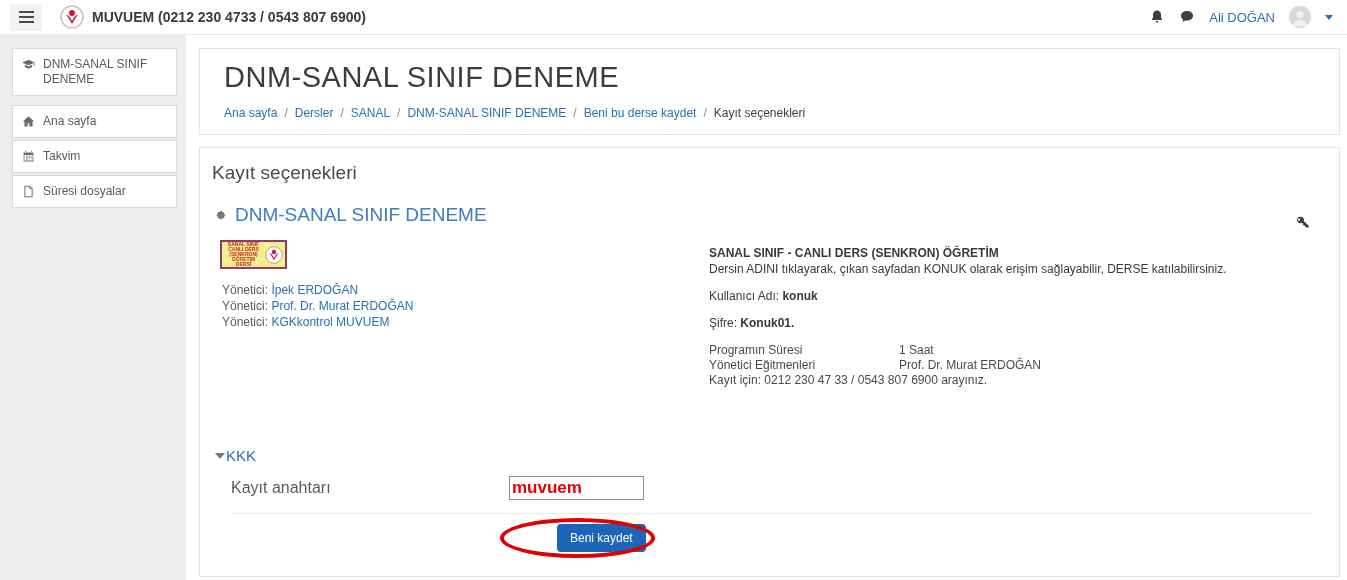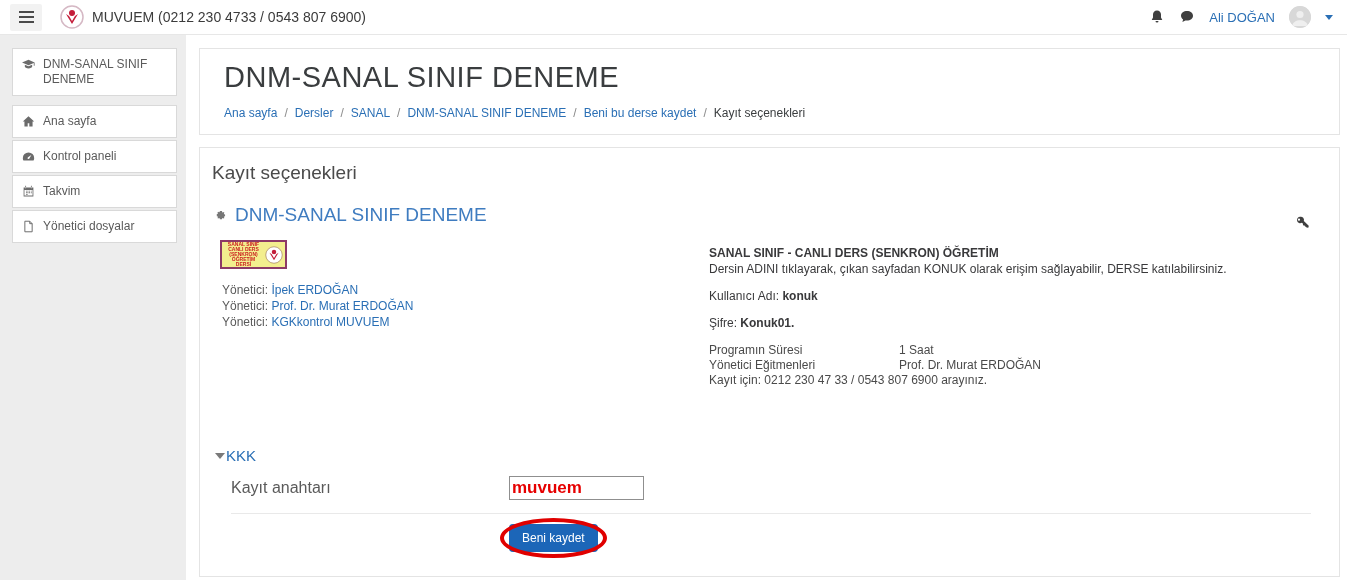--- a/index.html
+++ b/index.html
@@ -3,21 +3,21 @@
 <meta charset="utf-8">
 <style>
   * { margin:0; padding:0; box-sizing:border-box; }
   html,body { width:1347px; height:580px; background:#fff; font-family:"Liberation Sans","DejaVu Sans",sans-serif; overflow:hidden; }
 
   
   .topbar { height:35px; background:#fff; border-bottom:1px solid #e7e7e7; display:flex; align-items:center; padding:0 14px 0 10px; }
   .burger { width:32px; height:27px; background:#f2f2f2; border:none; border-radius:2px; display:flex; flex-direction:column; justify-content:center; align-items:center; gap:3px; cursor:pointer; }
   .burger i { display:block; width:15px; height:2px; background:#4a4a4a; }
   .logo { width:24px; height:24px; margin-left:18px; flex:0 0 auto; }
-  .brand { margin-left:8px; font-size:14px; color:#3b3b3b; }
+  .brand { margin-left:8px; font-size:14px; color:#3b3b3b;font-weight:bold; }
   .topbar-right { margin-left:auto; display:flex; align-items:center; gap:14px; }
   .top-icon { width:16px; height:16px; color:#3f3f3f; }
   .user-name { font-size:13px; color:#2a6fb5;text-align:center; }
   .avatar { width:22px; height:22px; border-radius:50%; background:#d8d8d8; overflow:hidden; display:inline-block; }
   .caret-down { width:0; height:0; border-left:4px solid transparent; border-right:4px solid transparent; border-top:5px solid #2a6fb5; display:inline-block; }
 
   
   .layout { display:flex; height:545px; }
   .sidebar { width:186px; background:#ededed; padding:13px 9px 0 12px; }
   .side-item { background:#fff; border:1px solid #d9d9d9; padding:8px 9px; font-size:12px; color:#5a5a5a; display:flex; gap:8px; align-items:flex-start; line-height:15px; cursor:pointer; }
@@ -62,21 +62,21 @@
   .kkk-row { margin:57px 0 0 3px; display:flex; align-items:center; gap:1px; }
   .tri-down { width:0; height:0; border-left:5px solid transparent; border-right:5px solid transparent; border-top:6px solid #7a7a7a; cursor:pointer; }
   .kkk-title { font-size:15px; color:#2a6fb5; }
 
   .form-row { display:flex; align-items:center; margin-top:12px; }
   .form-label { margin-left:19px; width:278px; font-size:16px; color:#5a5a5a; }
   .key-input { width:135px; height:24px; border:1px solid #8f8f8f; background:#fff; color:#e60000; font-weight:bold; font-size:17px; padding:7px 2px; font-family:"Liberation Sans",sans-serif; }
   .form-divider { border:none; border-top:1px solid #e9e9e9; margin:13px 0 0 19px; }
   .btn-row { margin:10px 0 0 297px; }
   .btn-wrap { position:relative; display:inline-block; }
-  .btn-submit { background:#1c66b8; color:#fff; border:none; border-radius:4px; font-size:12px; padding:7px 13px; cursor:pointer; font-family:"Liberation Sans",sans-serif; }
+  .btn-submit { background:#1c66b8; color:#fff; border:none; border-radius:4px; font-size:12px; padding:7px 13px; cursor:pointer; font-family:"Liberation Sans",sans-serif;margin-left:48px; }
   .annot-ellipse { position:absolute; top:-6px; left:-9px; right:-9px; bottom:-6px; border:4px solid #e00000; border-radius:50%; pointer-events:none; }
 </style>
 </head>
 <body>
 
 <header class="topbar">
   <button class="burger">
       <i></i>
       <i></i>
       <i></i>
@@ -129,41 +129,33 @@
       <span class="side-ico">
         <svg viewBox="0 0 16 16" width="13" height="13" fill="currentColor">
             <path d="M8 1.5 1 8h2v6h4v-4h2v4h4V8h2z"></path>
           </svg>
       </span>
       <span>Ana sayfa</span>
     </div>
     <div class="side-item">
       <span class="side-ico">
         <svg viewBox="0 0 16 16" width="13" height="13" fill="currentColor">
-            <path d="M8 3a7 7 0 0 0-7 7c0 1.2.3 2.1.8 3h12.4c.5-.9.8-1.8.8-3a7 7 0 0 0-7-7zm0 8.2a1.2 1.2 0 0 1-.6-2.2l4.1-2.7-2.4 4.3c-.2.4-.6.6-1.1.6z"></path>
-          </svg>
-      </span>
-      <span>Kontrol paneli</span>
-    </div>
-    <div class="side-item">
-      <span class="side-ico">
-        <svg viewBox="0 0 16 16" width="13" height="13" fill="currentColor">
             <path d="M4 1v2h1V1zm7 0v2h1V1zM2 3v11h12V3h-2v1h-1V3H5v1H4V3zm1 3h10v7H3zm2 1v1h2V7zm3 0v1h2V7zm3 0v1h1V7zM5 9v1h2V9zm3 0v1h2V9zm3 0v1h1V9zM5 11v1h2v-1z"></path>
           </svg>
       </span>
       <span>Takvim</span>
     </div>
     <div class="side-item">
       <span class="side-ico">
         <svg viewBox="0 0 16 16" width="13" height="13" fill="none" stroke="currentColor" stroke-width="1.2">
             <path d="M3.5 1.5h6l3 3v10h-9z"></path>
             <path d="M9.5 1.5v3h3"></path>
           </svg>
       </span>
-      <span>Yönetici dosyalar</span>
+      <span>Süresi dosyalar</span>
     </div>
   </nav>
 
   <main class="main">
 
     <section class="card card-header">
       <h1 class="page-title">DNM-SANAL SINIF DENEME</h1>
       <div class="breadcrumb">
         <a>Ana sayfa</a><span class="crumb-sep">/</span><a>Dersler</a><span class="crumb-sep">/</span><a>SANAL</a><span class="crumb-sep">/</span><a>DNM-SANAL SINIF DENEME</a><span class="crumb-sep">/</span><a>Beni bu derse kaydet</a><span class="crumb-sep">/</span><span class="crumb-current">Kayıt seçenekleri</span>
       </div>

